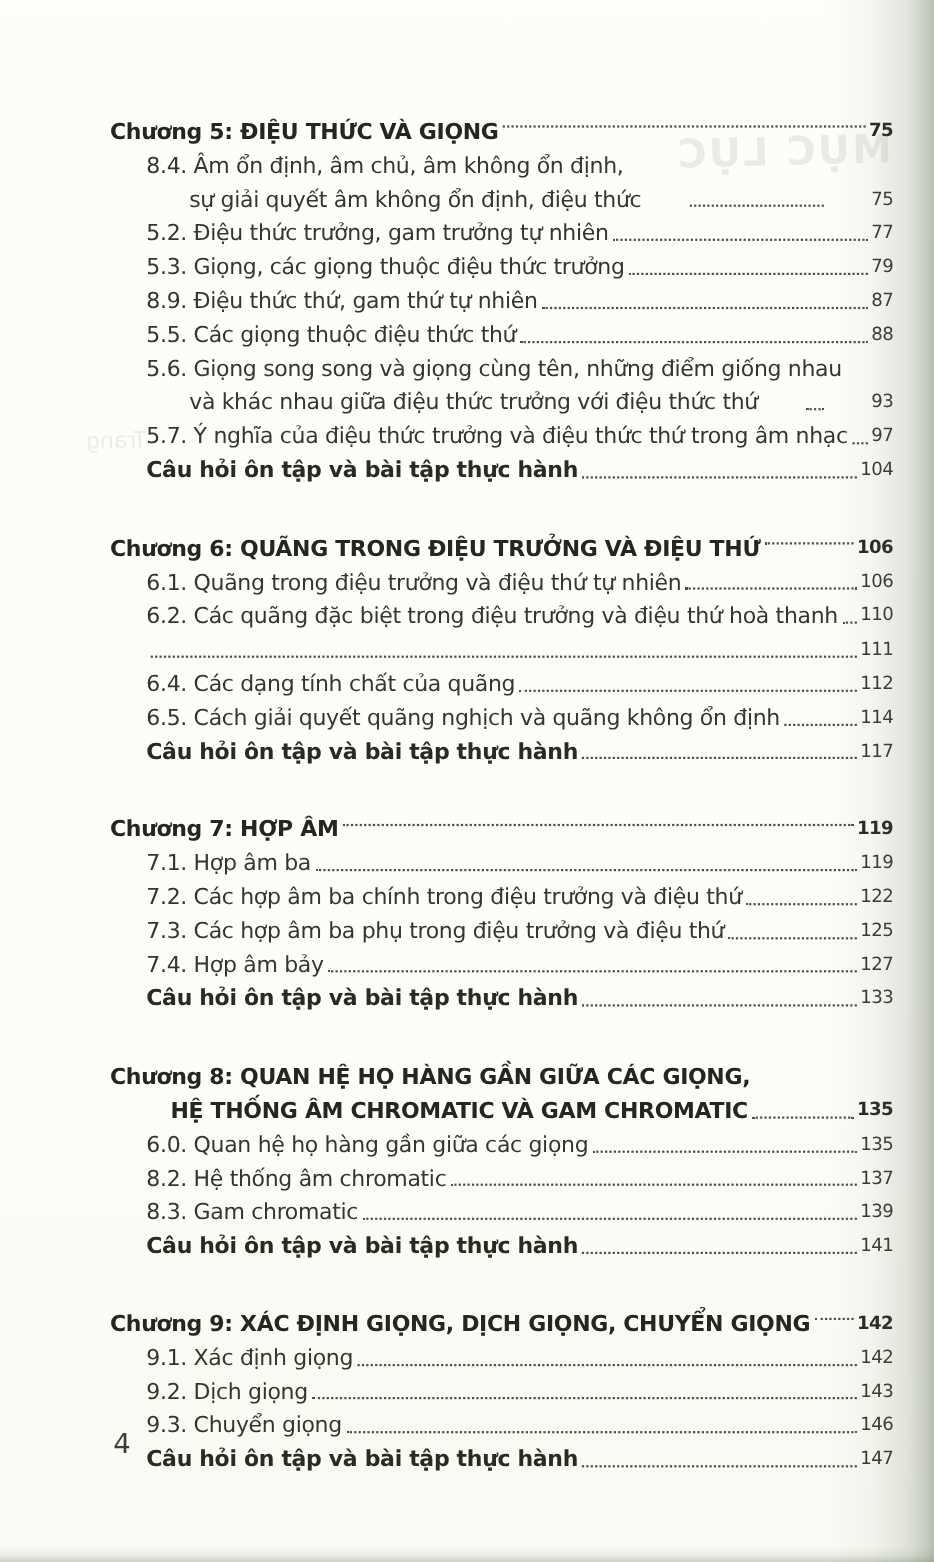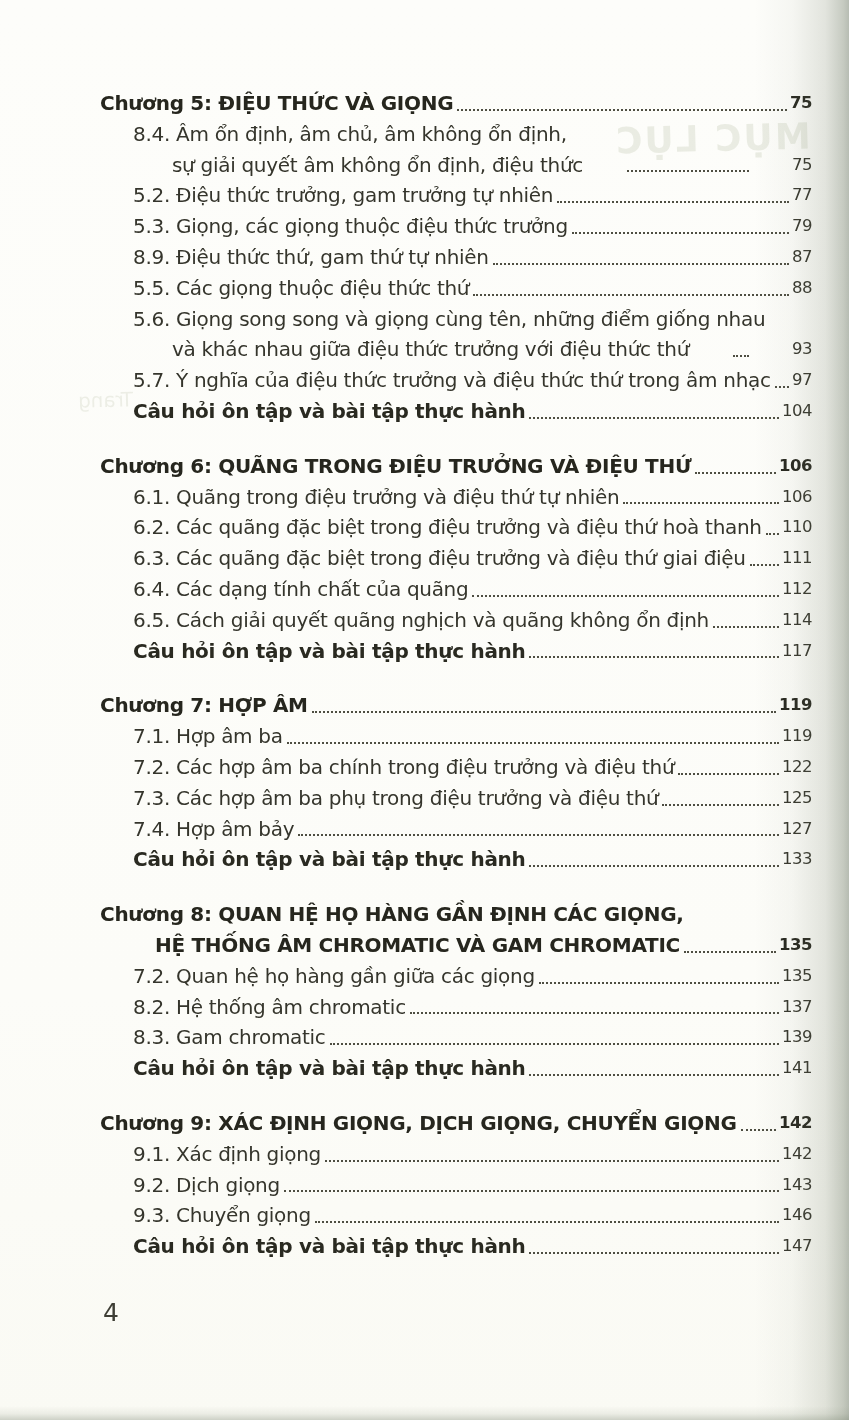--- a/index.html
+++ b/index.html
@@ -97,21 +97,21 @@
   .row .pagenum {
     flex: 0 0 auto;
     line-height: 30.8px;
     font-size: 16.5px;
     letter-spacing: -0.5px;
   }
   .row.chapter, .row.chapter-cont {
     font-weight: 700;
     color: #26261e;
   }
-  .row.chapter { margin-top: 24px; }
+  .row.chapter { margin-top: 40px; align-items: center; }
   .row.chapter .pagenum, .row.chapter-cont .pagenum { font-weight: 700; }
   .row.review .title { font-weight: 700; color: #2a2a21; text-align: right; }
   .indent-0 { padding-left: 0; }
   .indent-1 { padding-left: 33px; }
   .indent-2 { padding-left: 55px; }
   .indent-3 { padding-left: 72px; gap: 40px; }
   .folio {
     position: absolute;
     left: 103px;
     top: 1298px;
@@ -189,21 +189,20 @@
         <span class="title">6.1. Quãng trong điệu trưởng và điệu thứ tự nhiên</span>
         <span class="dots"></span>
         <span class="pagenum">106</span>
       </div>
       <div class="row entry indent-1">
         <span class="title">6.2. Các quãng đặc biệt trong điệu trưởng và điệu thứ hoà thanh</span>
         <span class="dots"></span>
         <span class="pagenum">110</span>
       </div>
       <div class="row entry indent-1">
-        <span class="title">6.3. Các quãng đặc biệt trong điệu trưởng và điệu thứ giai điệu</span>
         <span class="dots"></span>
         <span class="pagenum">111</span>
       </div>
       <div class="row entry indent-1">
         <span class="title">6.4. Các dạng tính chất của quãng</span>
         <span class="dots"></span>
         <span class="pagenum">112</span>
       </div>
       <div class="row entry indent-1">
         <span class="title">6.5. Cách giải quyết quãng nghịch và quãng không ổn định</span>
@@ -239,29 +238,29 @@
         <span class="title">7.4. Hợp âm bảy</span>
         <span class="dots"></span>
         <span class="pagenum">127</span>
       </div>
       <div class="row review indent-1">
         <span class="title">Câu hỏi ôn tập và bài tập thực hành</span>
         <span class="dots"></span>
         <span class="pagenum">133</span>
       </div>
       <div class="row chapter indent-0">
-        <span class="title">Chương 8: QUAN HỆ HỌ HÀNG GẦN ĐỊNH CÁC GIỌNG,</span>
+        <span class="title">Chương 8: QUAN HỆ HỌ HÀNG GẦN GIỮA CÁC GIỌNG,</span>
       </div>
       <div class="row chapter-cont indent-2">
         <span class="title">HỆ THỐNG ÂM CHROMATIC VÀ GAM CHROMATIC</span>
         <span class="dots"></span>
         <span class="pagenum">135</span>
       </div>
       <div class="row entry indent-1">
-        <span class="title">7.2. Quan hệ họ hàng gần giữa các giọng</span>
+        <span class="title">6.0. Quan hệ họ hàng gần giữa các giọng</span>
         <span class="dots"></span>
         <span class="pagenum">135</span>
       </div>
       <div class="row entry indent-1">
         <span class="title">8.2. Hệ thống âm chromatic</span>
         <span class="dots"></span>
         <span class="pagenum">137</span>
       </div>
       <div class="row entry indent-1">
         <span class="title">8.3. Gam chromatic</span>

